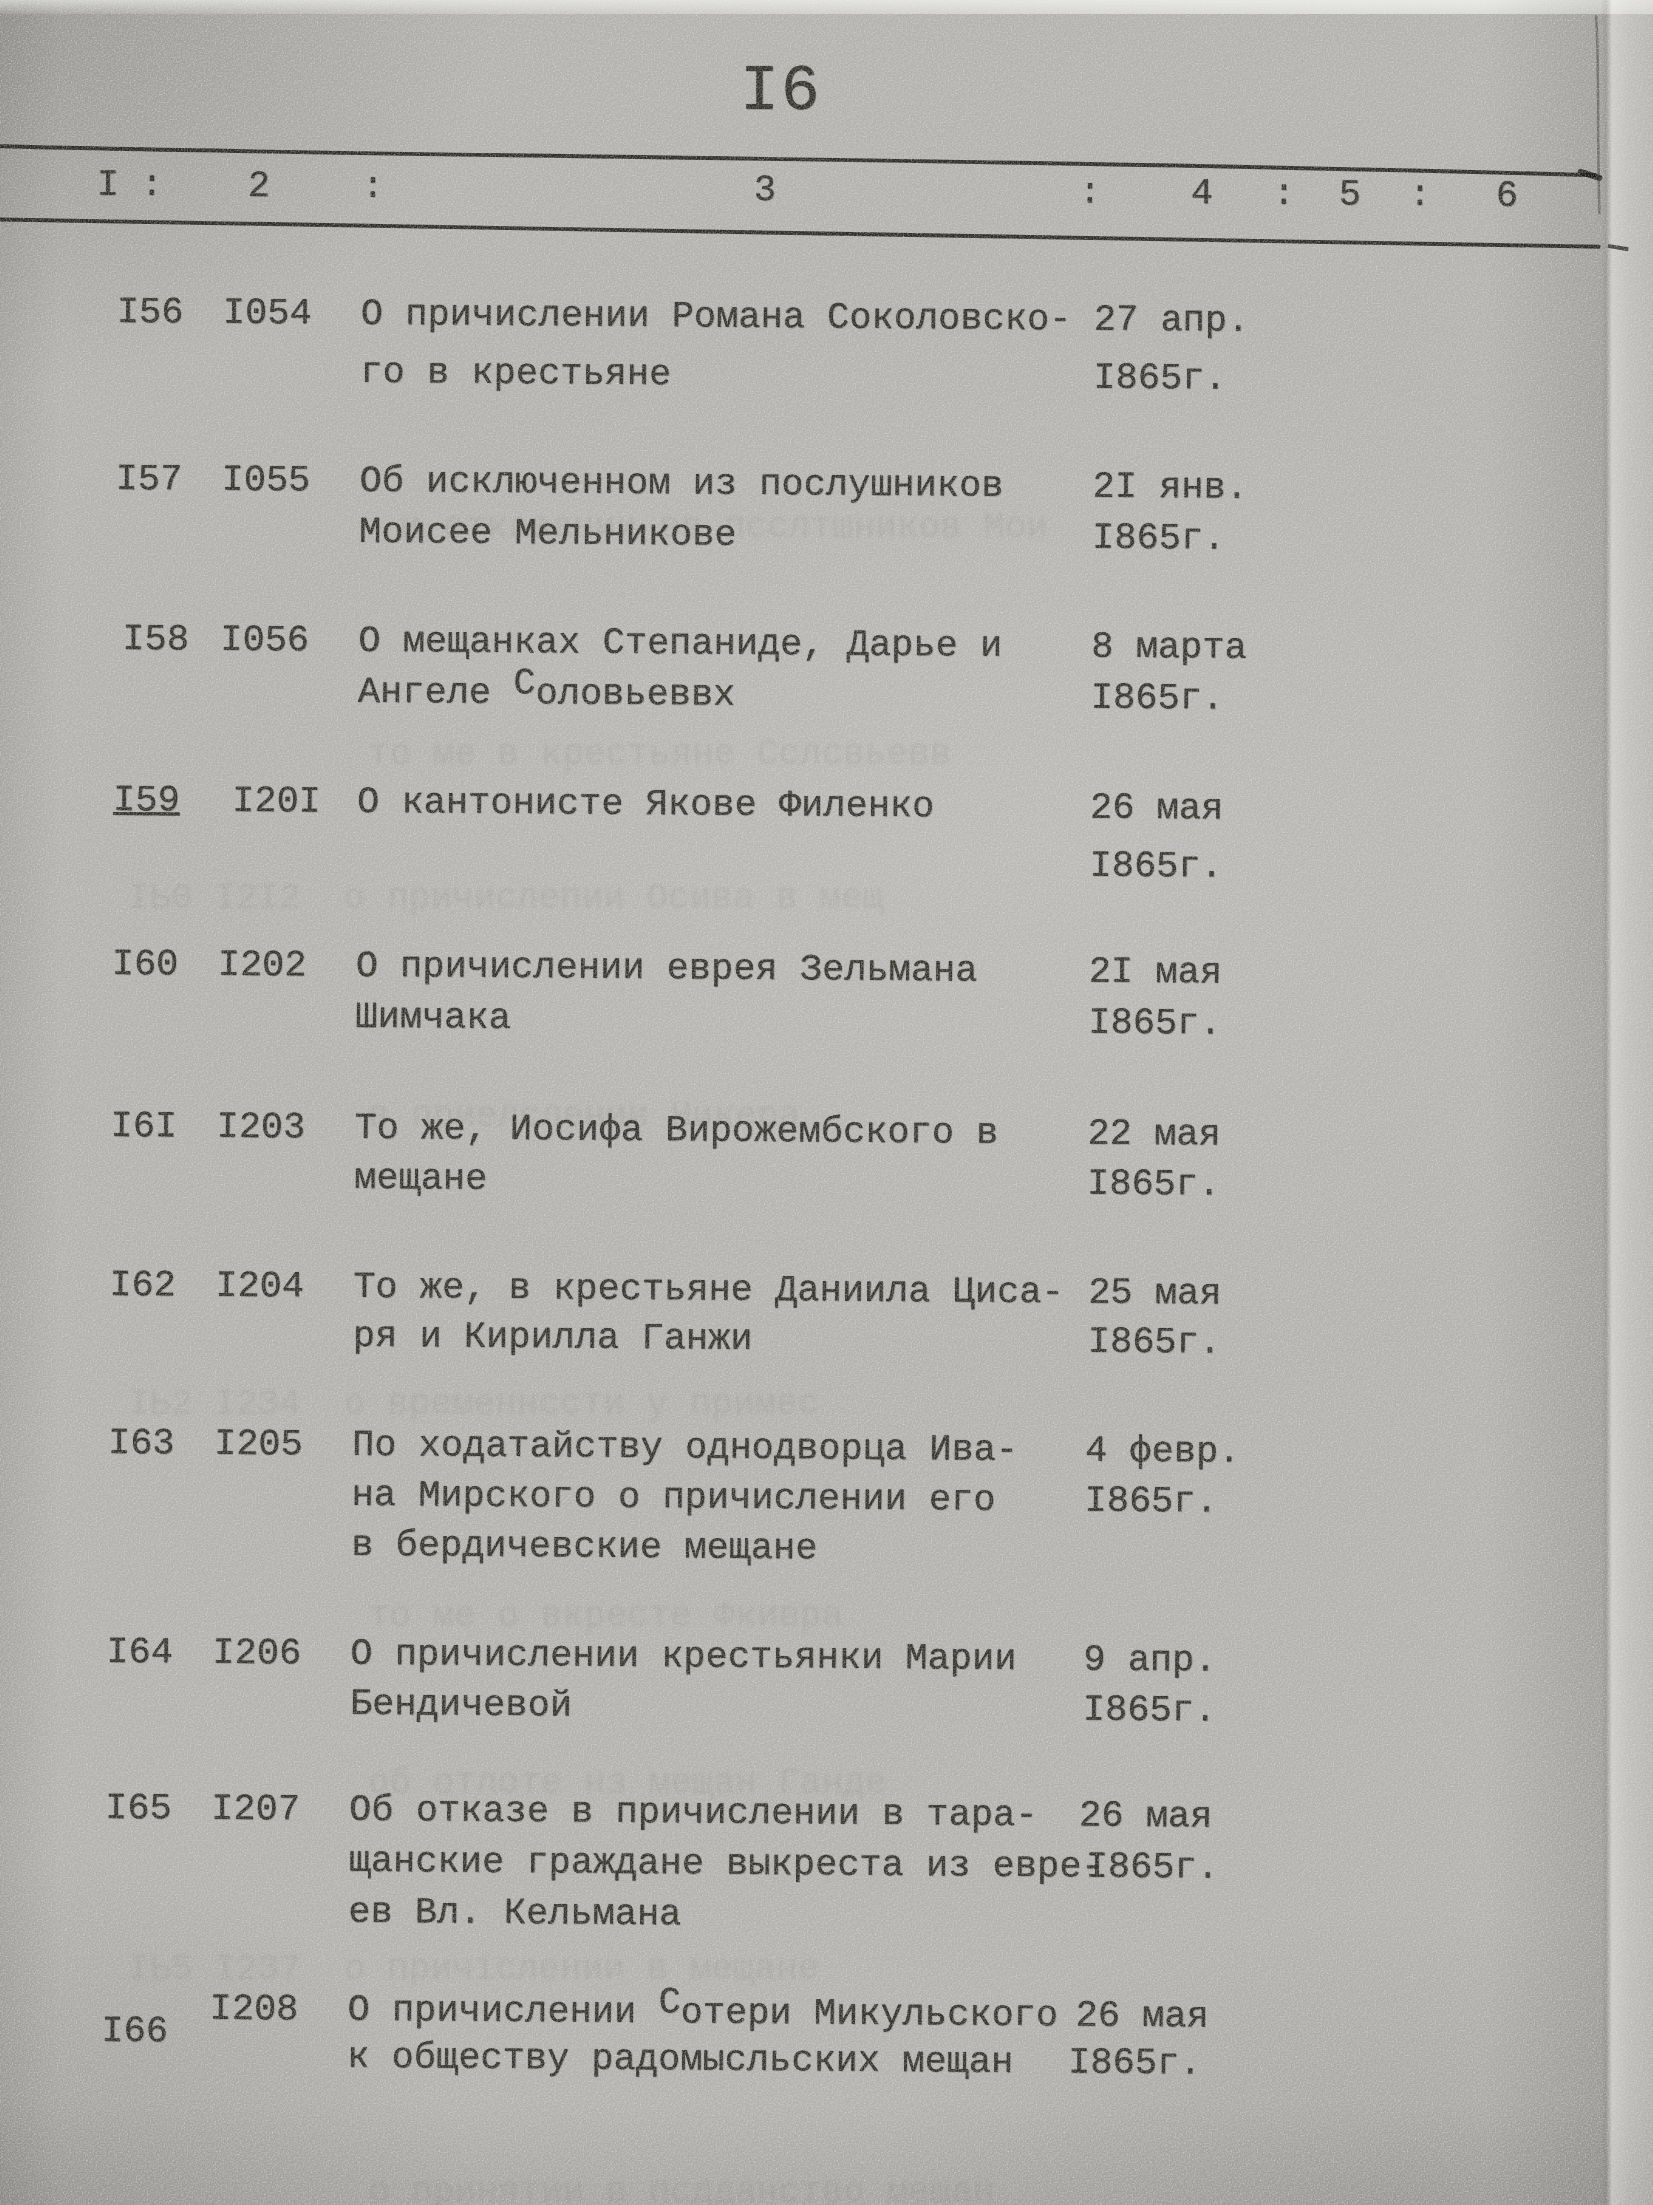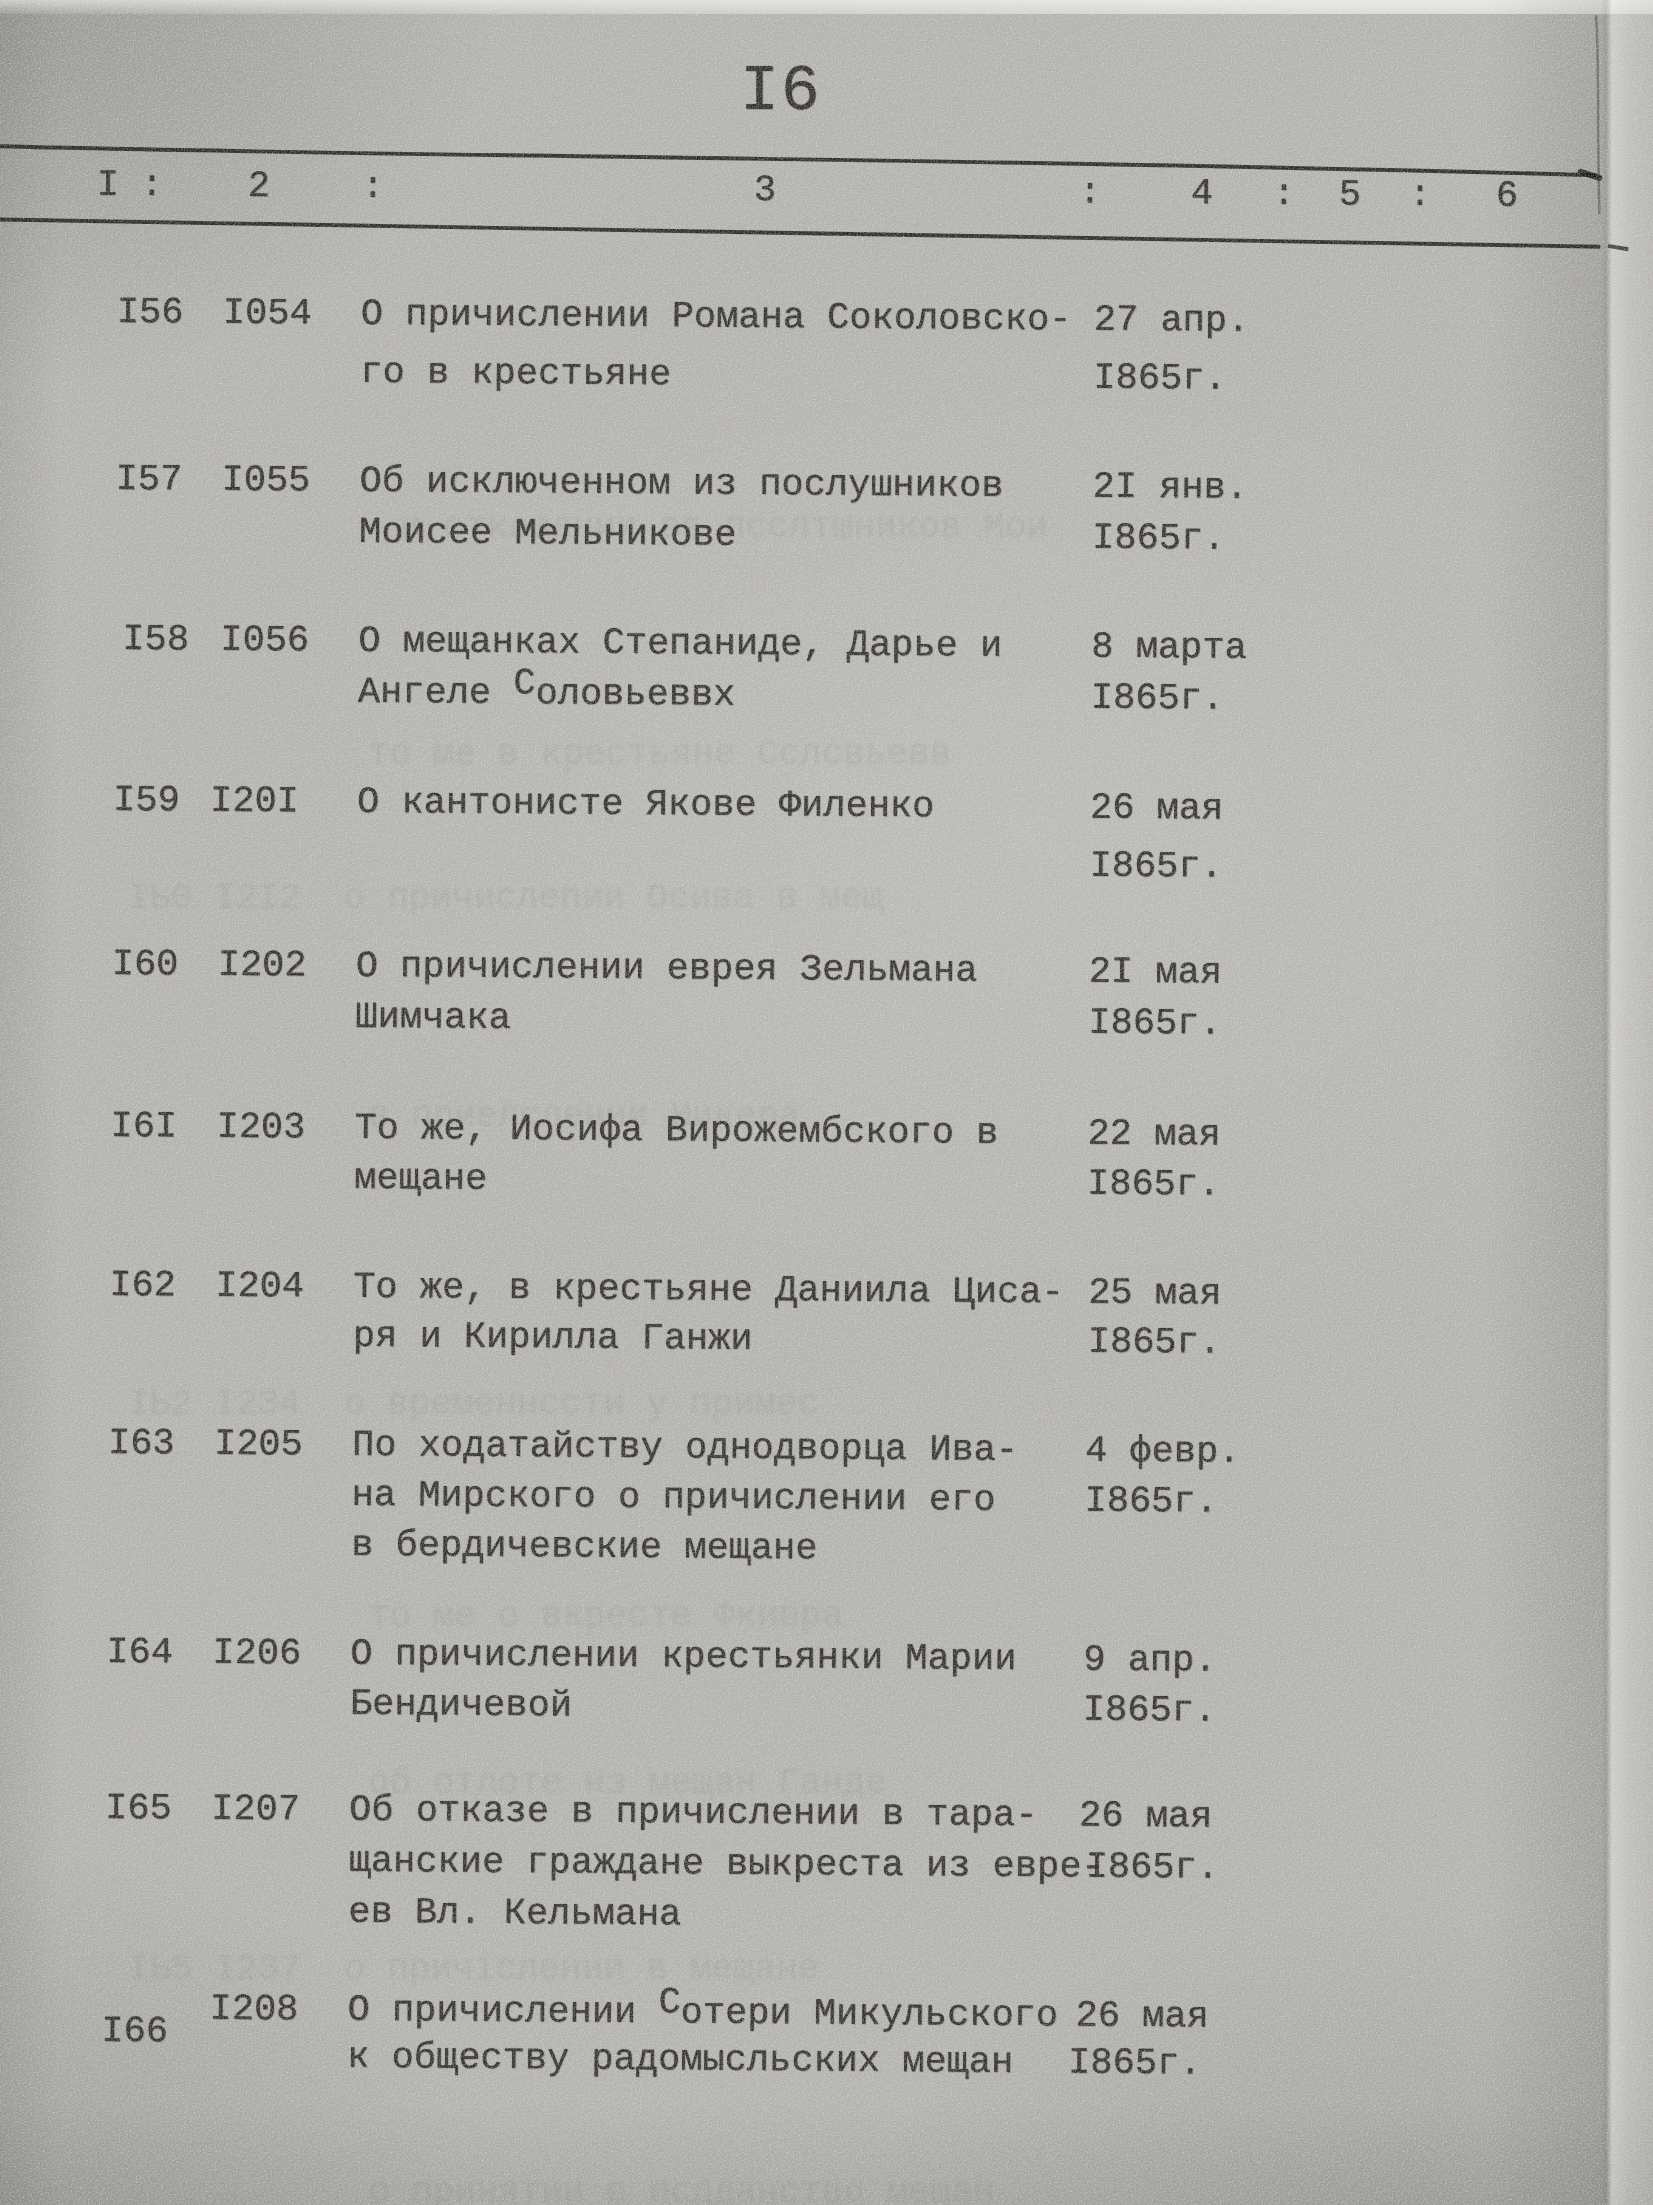--- a/index.html
+++ b/index.html
@@ -116,22 +116,22 @@
     </div>
     <div class="row" style="top: 621px;">
       <span class="txt" style="left: 117px; margin-left: 8px;">I58</span>
       <span class="txt" style="left: 223px; font-family: Liberation Mono, monospace;">I056</span>
       <div class="txt" style="left: 361px; top: 0px;">О мещанках Степаниде, Дарье и</div>
       <div class="txt" style="left: 361px; top: 51px;">Ангеле <span class="supch">С</span>оловьеввх</div>
       <div class="txt" style="left: 1094px; top: 0px;">8 марта</div>
       <div class="txt" style="left: 1094px; top: 51px;">I865г.</div>
     </div>
     <div class="row" style="top: 782px;">
-      <span class="txt" style="left: 117px;">I59</span>
-      <span class="txt" style="left: 214px;">I20I</span>
+      <span class="txt" style="left: 117px; text-decoration: underline;">I59</span>
+      <span class="txt" style="left: 236px;">I20I</span>
       <div class="txt" style="left: 361px; top: 0px;">О кантонисте Якове Филенко</div>
       <div class="txt" style="left: 1094px; top: 0px;">26 мая</div>
       <div class="txt" style="left: 1094px; top: 58px;">I865г.</div>
     </div>
     <div class="row" style="top: 946px;">
       <span class="txt" style="left: 117px;">I60</span>
       <span class="txt" style="left: 223px;">I202</span>
       <div class="txt" style="left: 361px; top: 0px;">О причислении еврея Зельмана</div>
       <div class="txt" style="left: 361px; top: 51px;">Шимчака</div>
       <div class="txt" style="left: 1094px; top: 0px;">2I мая</div>

